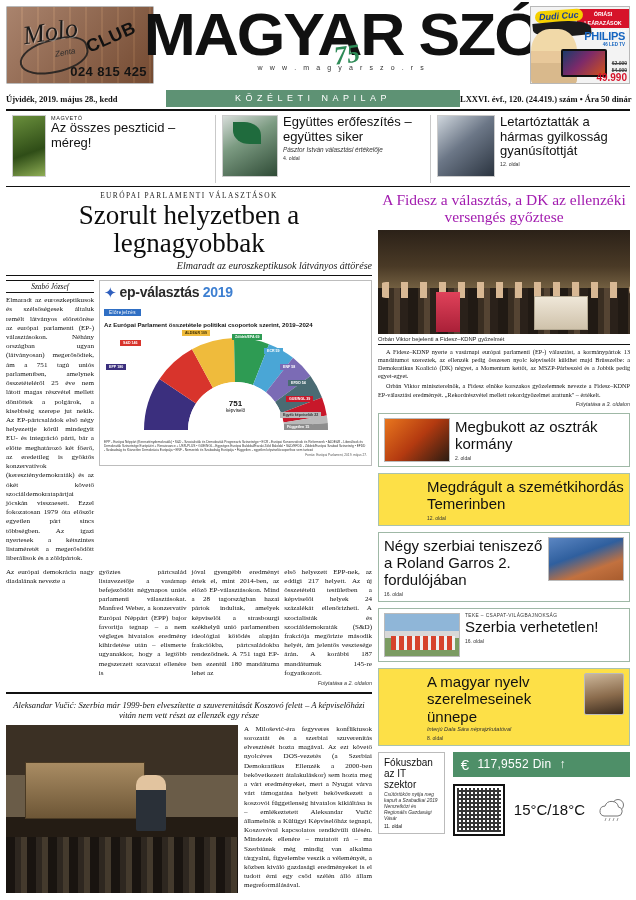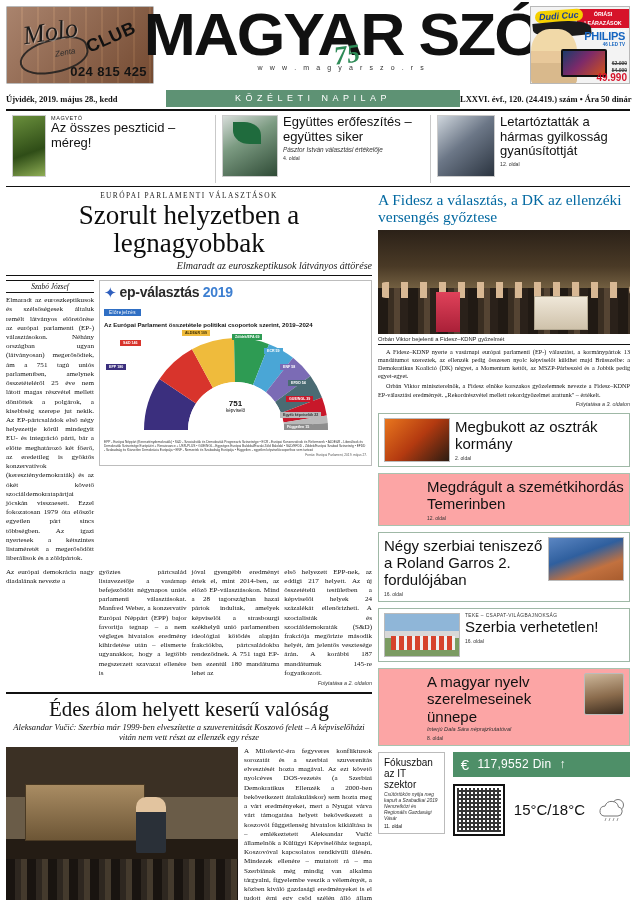--- a/index.html
+++ b/index.html
@@ -197,21 +197,21 @@
   .ep-legend { font-size: 3.2px; color: #333; line-height: 1.25; margin-top: 2px; }
   .ep-foot { font-size: 3.2px; color: #555; text-align: right; margin-top: 1px; }
 
   .three-col { display: flex; gap: 5px; margin-top: 4px; }
   .three-col .c { flex: 1; }
   .cont-note { font-size: 5.4px; font-style: italic; text-align: right; color: #333; margin-top: 2px; }
 
   
   h2.right-lead {
     font-family: "Liberation Serif", serif; font-weight: normal; font-size: 15.5px;
-    text-align: left; line-height: 1.12; color: #0369a1;
+    text-align: center; line-height: 1.12; color: #a21caf;
   }
   .photo-main {
     height: 104px; margin-top: 4px; position: relative; overflow: hidden;
     background: linear-gradient(180deg,#2b2118 0%, #4a3a26 35%, #7a6646 60%, #3a2e20 100%);
   }
   .photo-main .podium {
     position: absolute; left: 62%; bottom: 4px; width: 54px; height: 34px;
     background: linear-gradient(180deg,#efe7d8,#cfc2ab); border: 1px solid #b3a892;
   }
   .photo-main .crowd {
@@ -231,21 +231,21 @@
   }
   .cap-line { font-size: 5.8px; color: #222; margin-top: 2px; border-bottom: 1px solid #111; padding-bottom: 2px; }
   .right-body { font-size: 6.2px; line-height: 1.32; text-align: justify;
     font-family: "Liberation Serif", serif; margin-top: 3px; }
   .right-body p { text-indent: 8px; margin-bottom: 2px; }
 
   .box {
     border: 1px solid #9fb8a6; margin-top: 6px; padding: 4px 5px;
     display: flex; gap: 5px; align-items: flex-start; background: #fff;
   }
-  .box.green { background: #fca5a5; border-color: #a9c2ae; padding-left: 48px; }
+  .box.green { background: #fde047; border-color: #a9c2ae; padding-left: 48px; }
   .box h4 { font-size: 15px; font-weight: normal; line-height: 1.14; color: #111; }
   .box .kick { font-size: 4.8px; letter-spacing: .4px; text-transform: uppercase; color: #333; }
   .box .pg { font-size: 5px; color: #333; margin-top: 3px; }
   .box .sub { font-size: 5.6px; font-style: italic; color: #333; margin-top: 1px; }
   .bx-img { flex: none; border: 1px solid #bbb; }
   .bx-a { width: 66px; height: 44px; background: linear-gradient(135deg,#e8761e,#b43a10 50%,#2c1c12); }
   .bx-b { width: 76px; height: 44px; background: linear-gradient(160deg,#5b86c2,#2f5f9e 40%,#c2713f 70%,#a85c2e); }
   .bx-c { width: 76px; height: 44px; background: linear-gradient(180deg,#8fb6d8 0 40%, #d8d8d8 40% 58%, #7b9b62 58% 100%); position: relative; }
   .bx-c:after { content:""; position:absolute; left:6px; bottom:6px; width:64px; height:14px;
     background: repeating-linear-gradient(90deg,#d6432c 0 5px, #f0f0f0 5px 8px); }
@@ -455,21 +455,20 @@
 A 751 tagú EP-ben ezentúl 180 mandátuma lehet az</div>
         </div>
         <div class="c">
           <div class="body-text">első helyezett EPP-nek, az eddigi 217 helyett. Az új összetételű testületben a képviselői helyek 24 százalékát ellenőrizheti.
 A szocialisták és szociáldemokraták (S&amp;D) frakciója megőrizte második helyét, ám jelentős vesztesége árán. A korábbi 187 mandátumuk 145-re fogyatkozott.</div>
           <div class="cont-note">Folytatása a 2. oldalon</div>
         </div>
       </div>
 
       <div class="bottom-left">
-        <h2 class="bl-head">Édes álom helyett keserű valóság</h2>
         <div class="bl-deck">Aleksandar Vučić: Szerbia már 1999-ben elveszítette a szuverenitását Koszovó felett – A képviselőházi vitán nem vett részt az ellenzék egy része</div>
         <div class="bl-body">
           <div class="bl-photo">
             <div class="desk"></div>
             <div class="person"></div>
             <div class="audience"></div>
           </div>
           <div class="bl-text">
             <div class="body-text">A Milošević-éra fegyveres konfliktusok sorozatát és a szerbiai szuverenitás elvesztését hozta magával. Az ezt követő nyolcéves DOS-vezetés (a Szerbiai Demokratikus Ellenzék a 2000-ben bekövetkezett átalakuláskor) sem hozta meg a várt eredményeket, mert a Nyugat várva várt támogatása helyett bekövetkezett a koszovói függetlenség hivatalos kikiáltása is – emlékeztetett Aleksandar Vučić államelnök a Külügyi Képviselőház tegnapi, Koszovóval kapcsolatos rendkívüli ülésén. Mindezek ellenére – mutatott rá – ma Szerbiának még mindig van alkalma tárgyalni, figyelembe veszik a véleményét, a közben kiváló gazdasági eredményeket is el tudott érni egy csőd szélén álló állam megreformálásával.</div>
 

